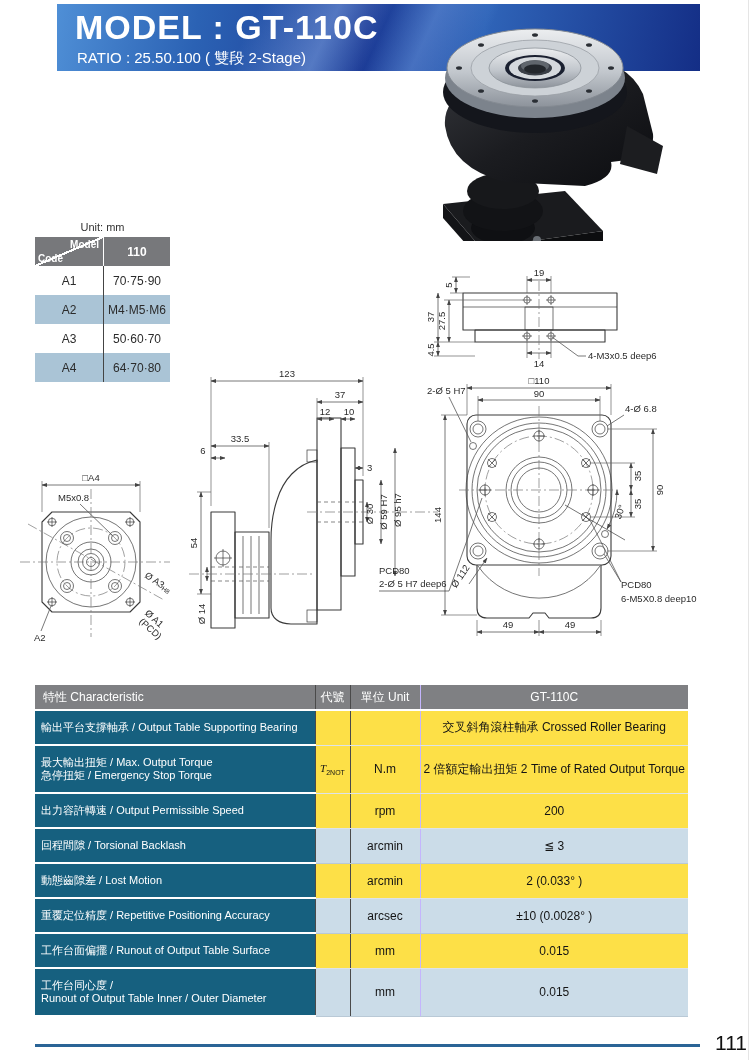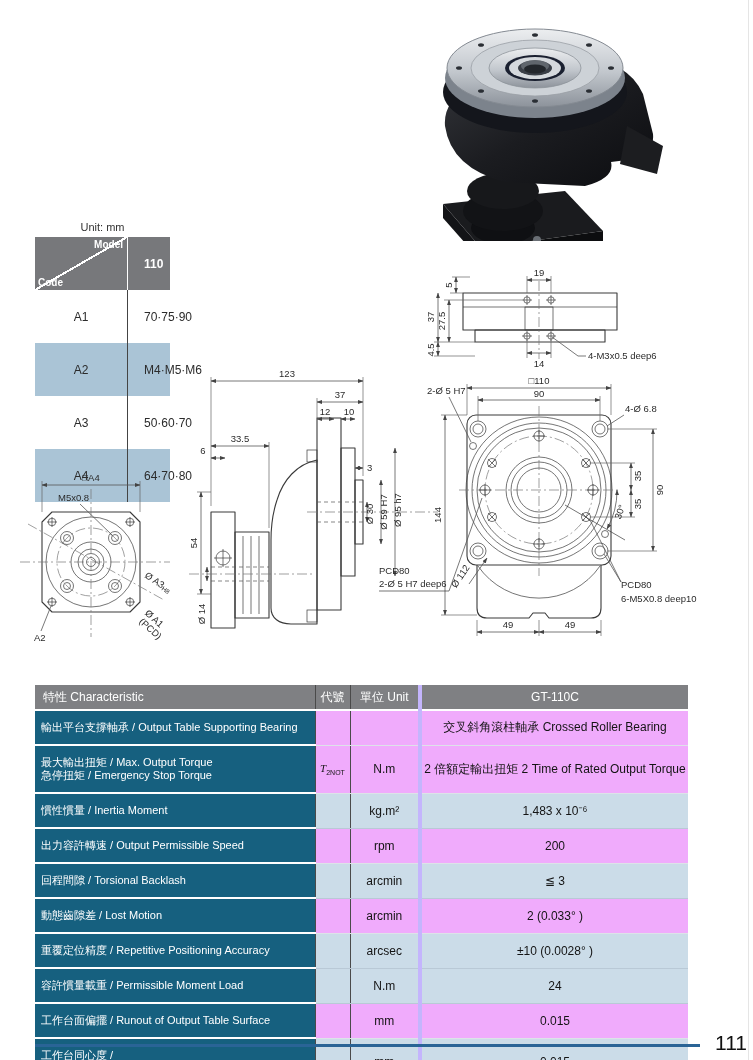--- a/index.html
+++ b/index.html
@@ -15,21 +15,21 @@
   .banner-title{position:absolute;left:18px;top:4px;color:#fff;font-size:34px;font-weight:bold;letter-spacing:1px;white-space:nowrap;}
   .banner-sub{position:absolute;left:20px;top:45px;color:#fff;font-size:15px;white-space:nowrap;}
 
   .product{position:absolute;left:415px;top:6px;width:255px;height:235px;z-index:3;}
 
   
   .unit-note{position:absolute;left:35px;top:221px;width:135px;text-align:center;font-size:11px;color:#333;}
 
   
   .sizes{position:absolute;left:35px;top:237px;width:135px;border-collapse:collapse;table-layout:fixed;font-size:12px;color:#2b2b2b;}
-  .sizes th,.sizes td{padding:16px;height:21px;text-align:center;vertical-align:middle;}
+  .sizes th,.sizes td{padding:4px;height:21px;text-align:center;vertical-align:middle;}
   .sizes .hdr{height:28px;background:#77787b;color:#fff;font-weight:normal;}
   .sizes .diag{position:relative;width:60px;border-right:1px solid #fff;
     background-image:linear-gradient(to bottom right, rgba(0,0,0,0) calc(50% - 1px), #fff calc(50% - 1px), #fff calc(50% + 1px), rgba(0,0,0,0) calc(50% + 1px));}
   .sizes .diag .t1{position:absolute;top:2px;right:4px;font-size:10px;}
   .sizes .diag .t2{position:absolute;bottom:2px;left:3px;font-size:10px;}
   .sizes td.code{width:60px;border-right:1px solid #444;}
   .sizes tr.alt td{background:#aac4d6;}
 
   
   svg.drw{position:absolute;overflow:visible;}
@@ -43,36 +43,40 @@
   .ldr{stroke:#555;stroke-width:.8;fill:none;}
 
   
   .spec{position:absolute;left:35px;top:685px;width:653px;border-collapse:collapse;table-layout:fixed;}
   .spec th{background:#7f8083;color:#fff;font-weight:normal;font-size:12px;height:22px;border-bottom:2px solid #fff;}
   .spec th.h1{text-align:left;padding-left:8px;}
   .spec td{height:21px;font-size:12px;}
   .spec td.c1{background:#16607f;color:#fff;font-size:11px;text-align:left;padding:6px 6px;line-height:1.2;border-bottom:2px solid #fff;}
   .spec .h2,.spec .c2{border-left:1px solid #4a4a4a;}
   .spec .h3,.spec .c3{border-left:1px solid #4a4a4a;}
-  .spec .h4,.spec .c4{border-left:4px solid #c4b5fd;}
-  .spec td.v{text-align:center;color:#141414;background:#f0abfc;border-bottom:1px solid #dde3e8;}
+  .spec .h4,.spec .c4{border-left:1px solid #c4b5fd;}
+  .spec td.v{text-align:center;color:#141414;background:#fde047;border-bottom:1px solid #dde3e8;}
   .spec tr.alt td.v{background:#cbdce8;border-bottom:1px solid #b9c9d6;}
   .spec tr.dbl td{height:34px;}
   .spec .c2 i{font-family:"Liberation Serif",serif;font-size:11px;}
   .spec .c2 sub{font-size:7px;}
 
   .footer-line{position:absolute;left:35px;top:1044px;width:665px;height:3px;background:#2a6496;}
   .page-num{position:absolute;right:6px;top:1031px;font-size:21px;color:#111;}
   .right-edge{position:absolute;left:748px;top:0;width:1px;height:1060px;background:#e5e5e5;}
 </style>
 </head>
 <body>
 
 <div class="page">
 
+  <div class="banner">
+    <div class="banner-title">MODEL : GT-110C</div>
+    <div class="banner-sub">RATIO : 25.50.100 ( 雙段 2-Stage)</div>
+  </div>
 
   <svg class="product" viewBox="0 0 255 235">
     <defs>
       <linearGradient id="gSilver" x1="0" y1="0" x2="0" y2="1">
         <stop offset="0" stop-color="#eceef0"></stop>
           <stop offset=".55" stop-color="#c2c7cd"></stop>
           <stop offset="1" stop-color="#8d939b"></stop>
       </linearGradient>
       <linearGradient id="gDark" x1="0" y1="0" x2="1" y2="1">
         <stop offset="0" stop-color="#35373c"></stop>
@@ -447,26 +451,20 @@
     </tr>
     <tr class="dbl">
       <td class="c1">
         <div>最大輸出扭矩 / Max. Output Torque</div>
         <div>急停扭矩 / Emergency Stop Torque</div>
       </td>
       <td class="c2 v"><i>T</i><sub>2NOT</sub></td>
       <td class="c3 v">N.m</td>
       <td class="c4 v">2 倍額定輸出扭矩 2 Time of Rated Output Torque</td>
     </tr>
-    <tr class="alt">
-      <td class="c1">慣性慣量 / Inertia Moment</td>
-      <td class="c2 v"></td>
-      <td class="c3 v">kg.m²</td>
-      <td class="c4 v">1,483 x 10⁻⁶</td>
-    </tr>
     <tr>
       <td class="c1">出力容許轉速 / Output Permissible Speed</td>
       <td class="c2 v"></td>
       <td class="c3 v">rpm</td>
       <td class="c4 v">200</td>
     </tr>
     <tr class="alt">
       <td class="c1">回程間隙 / Torsional Backlash</td>
       <td class="c2 v"></td>
       <td class="c3 v">arcmin</td>
@@ -476,26 +474,20 @@
       <td class="c1">動態齒隙差 / Lost Motion</td>
       <td class="c2 v"></td>
       <td class="c3 v">arcmin</td>
       <td class="c4 v">2 (0.033° )</td>
     </tr>
     <tr class="alt">
       <td class="c1">重覆定位精度 / Repetitive Positioning Accuracy</td>
       <td class="c2 v"></td>
       <td class="c3 v">arcsec</td>
       <td class="c4 v">±10 (0.0028° )</td>
-    </tr>
-    <tr class="alt">
-      <td class="c1">容許慣量載重 / Permissible Moment Load</td>
-      <td class="c2 v"></td>
-      <td class="c3 v">N.m</td>
-      <td class="c4 v">24</td>
     </tr>
     <tr>
       <td class="c1">工作台面偏擺 / Runout of Output Table Surface</td>
       <td class="c2 v"></td>
       <td class="c3 v">mm</td>
       <td class="c4 v">0.015</td>
     </tr>
     <tr class="alt dbl">
       <td class="c1">
         <div>工作台同心度 /</div>

